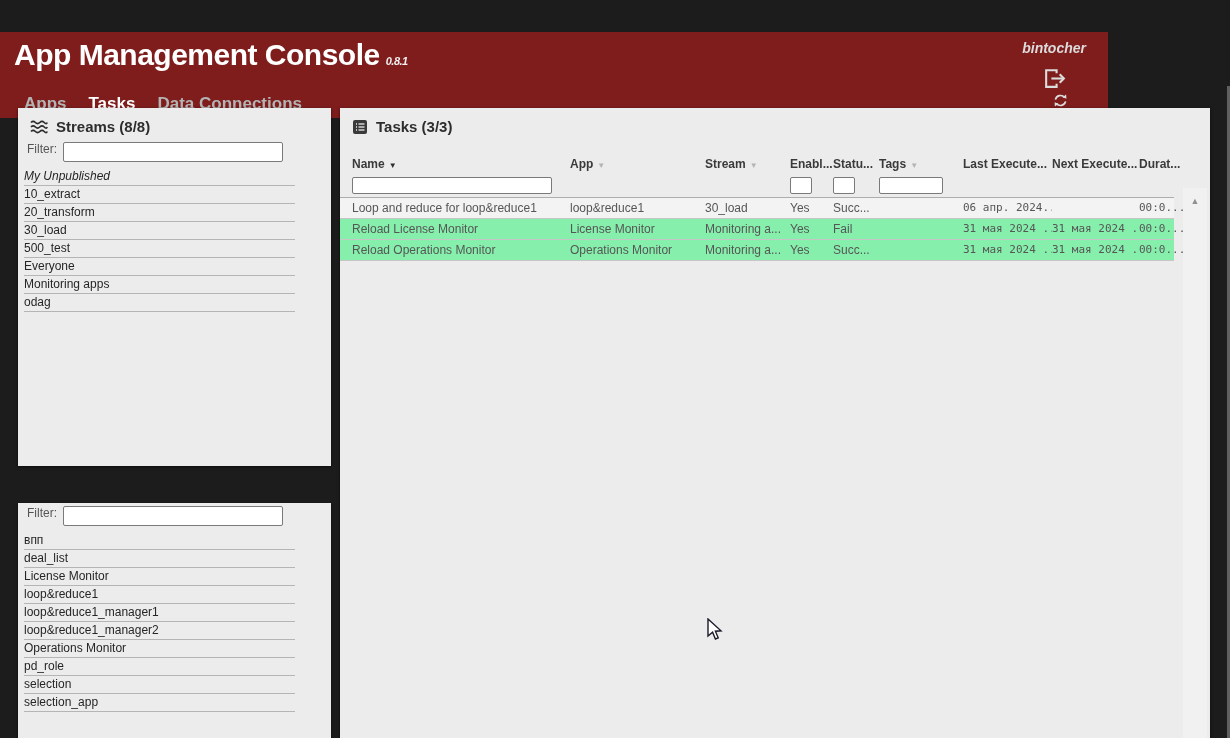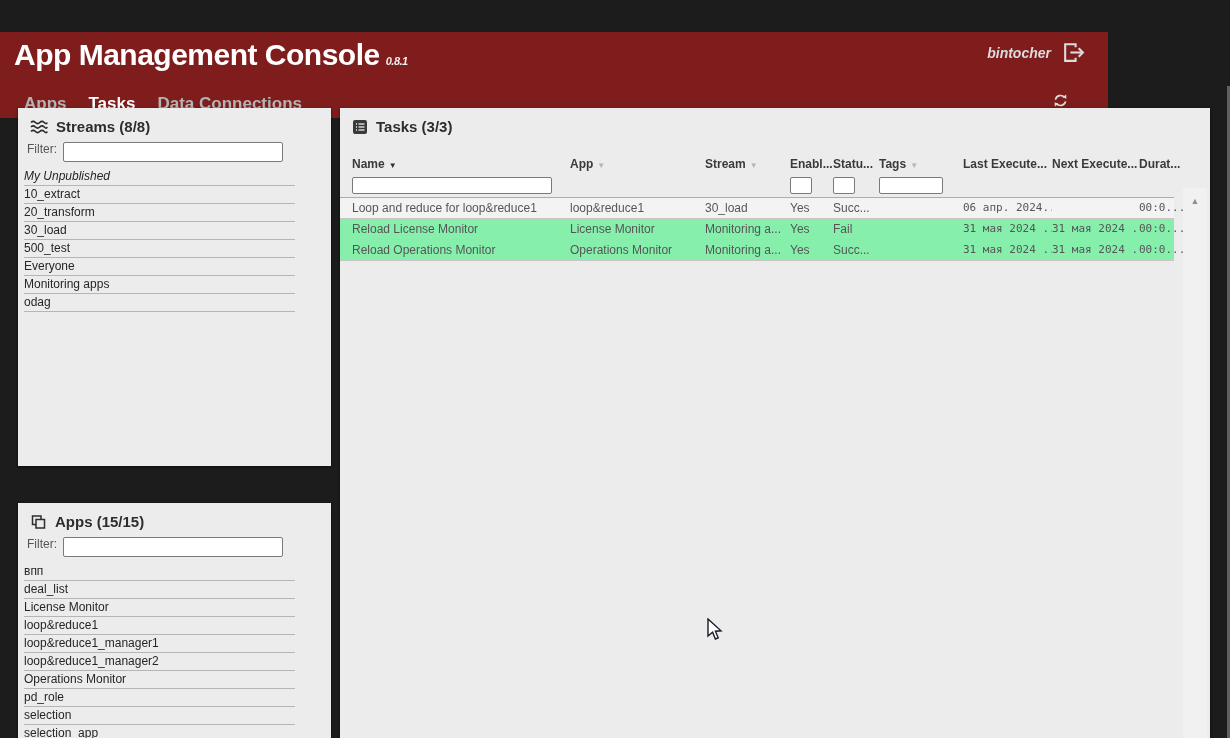--- a/index.html
+++ b/index.html
@@ -26,20 +26,21 @@
   }
   .tabs { position:absolute; left:24px; top:62px; display:flex; gap:22px; }
   .tab {
     font-size:17px; font-weight:bold; color:#b4b4b4; cursor:pointer;
     text-decoration:none; padding-bottom:2px;
   }
   .tab.active { color:#ffffff; text-decoration:underline; }
   .user-area {
     position:absolute; right:22px; top:8px; display:flex; align-items:center; gap:10px;
     color:#dcdcdc;
+    flex-direction:column;
   }
   .user-name { font-size:14px; font-style:italic; font-weight:bold; }
   .hub-area {
     position:absolute; right:24px; top:60px; display:flex; align-items:center; gap:14px;
     color:#dcdcdc;
     flex-direction:column;
   }
   .hub-label { font-size:13px; font-style:italic; font-weight:bold; }
   .icon { display:inline-flex; align-items:center; justify-content:center; }
 
@@ -181,29 +182,20 @@
     <li>20_transform</li>
     <li>30_load</li>
     <li>500_test</li>
     <li>Everyone</li>
     <li>Monitoring apps</li>
     <li>odag</li>
   </ul>
 </div>
 
 <div class="panel" id="apps-panel">
-  <div class="panel-header">
-    <span class="icon">
-      <svg width="17" height="16" viewBox="0 0 16 16" fill="none" stroke="#2d2d2d" stroke-width="1.5">
-        <rect x="2" y="2" width="8.5" height="8.5"></rect>
-        <rect x="5.5" y="5.5" width="8.5" height="8.5" fill="#ececec"></rect>
-      </svg>
-    </span>
-    <span class="panel-title">Apps (15/15)</span>
-  </div>
   <div class="filter-row">
     <span>Filter:</span>
     <input type="text" value="" style="">
   </div>
   <ul class="side-list">
     <li>впп</li>
     <li>deal_list</li>
     <li>License Monitor</li>
     <li>loop&amp;reduce1</li>
     <li>loop&amp;reduce1_manager1</li>

